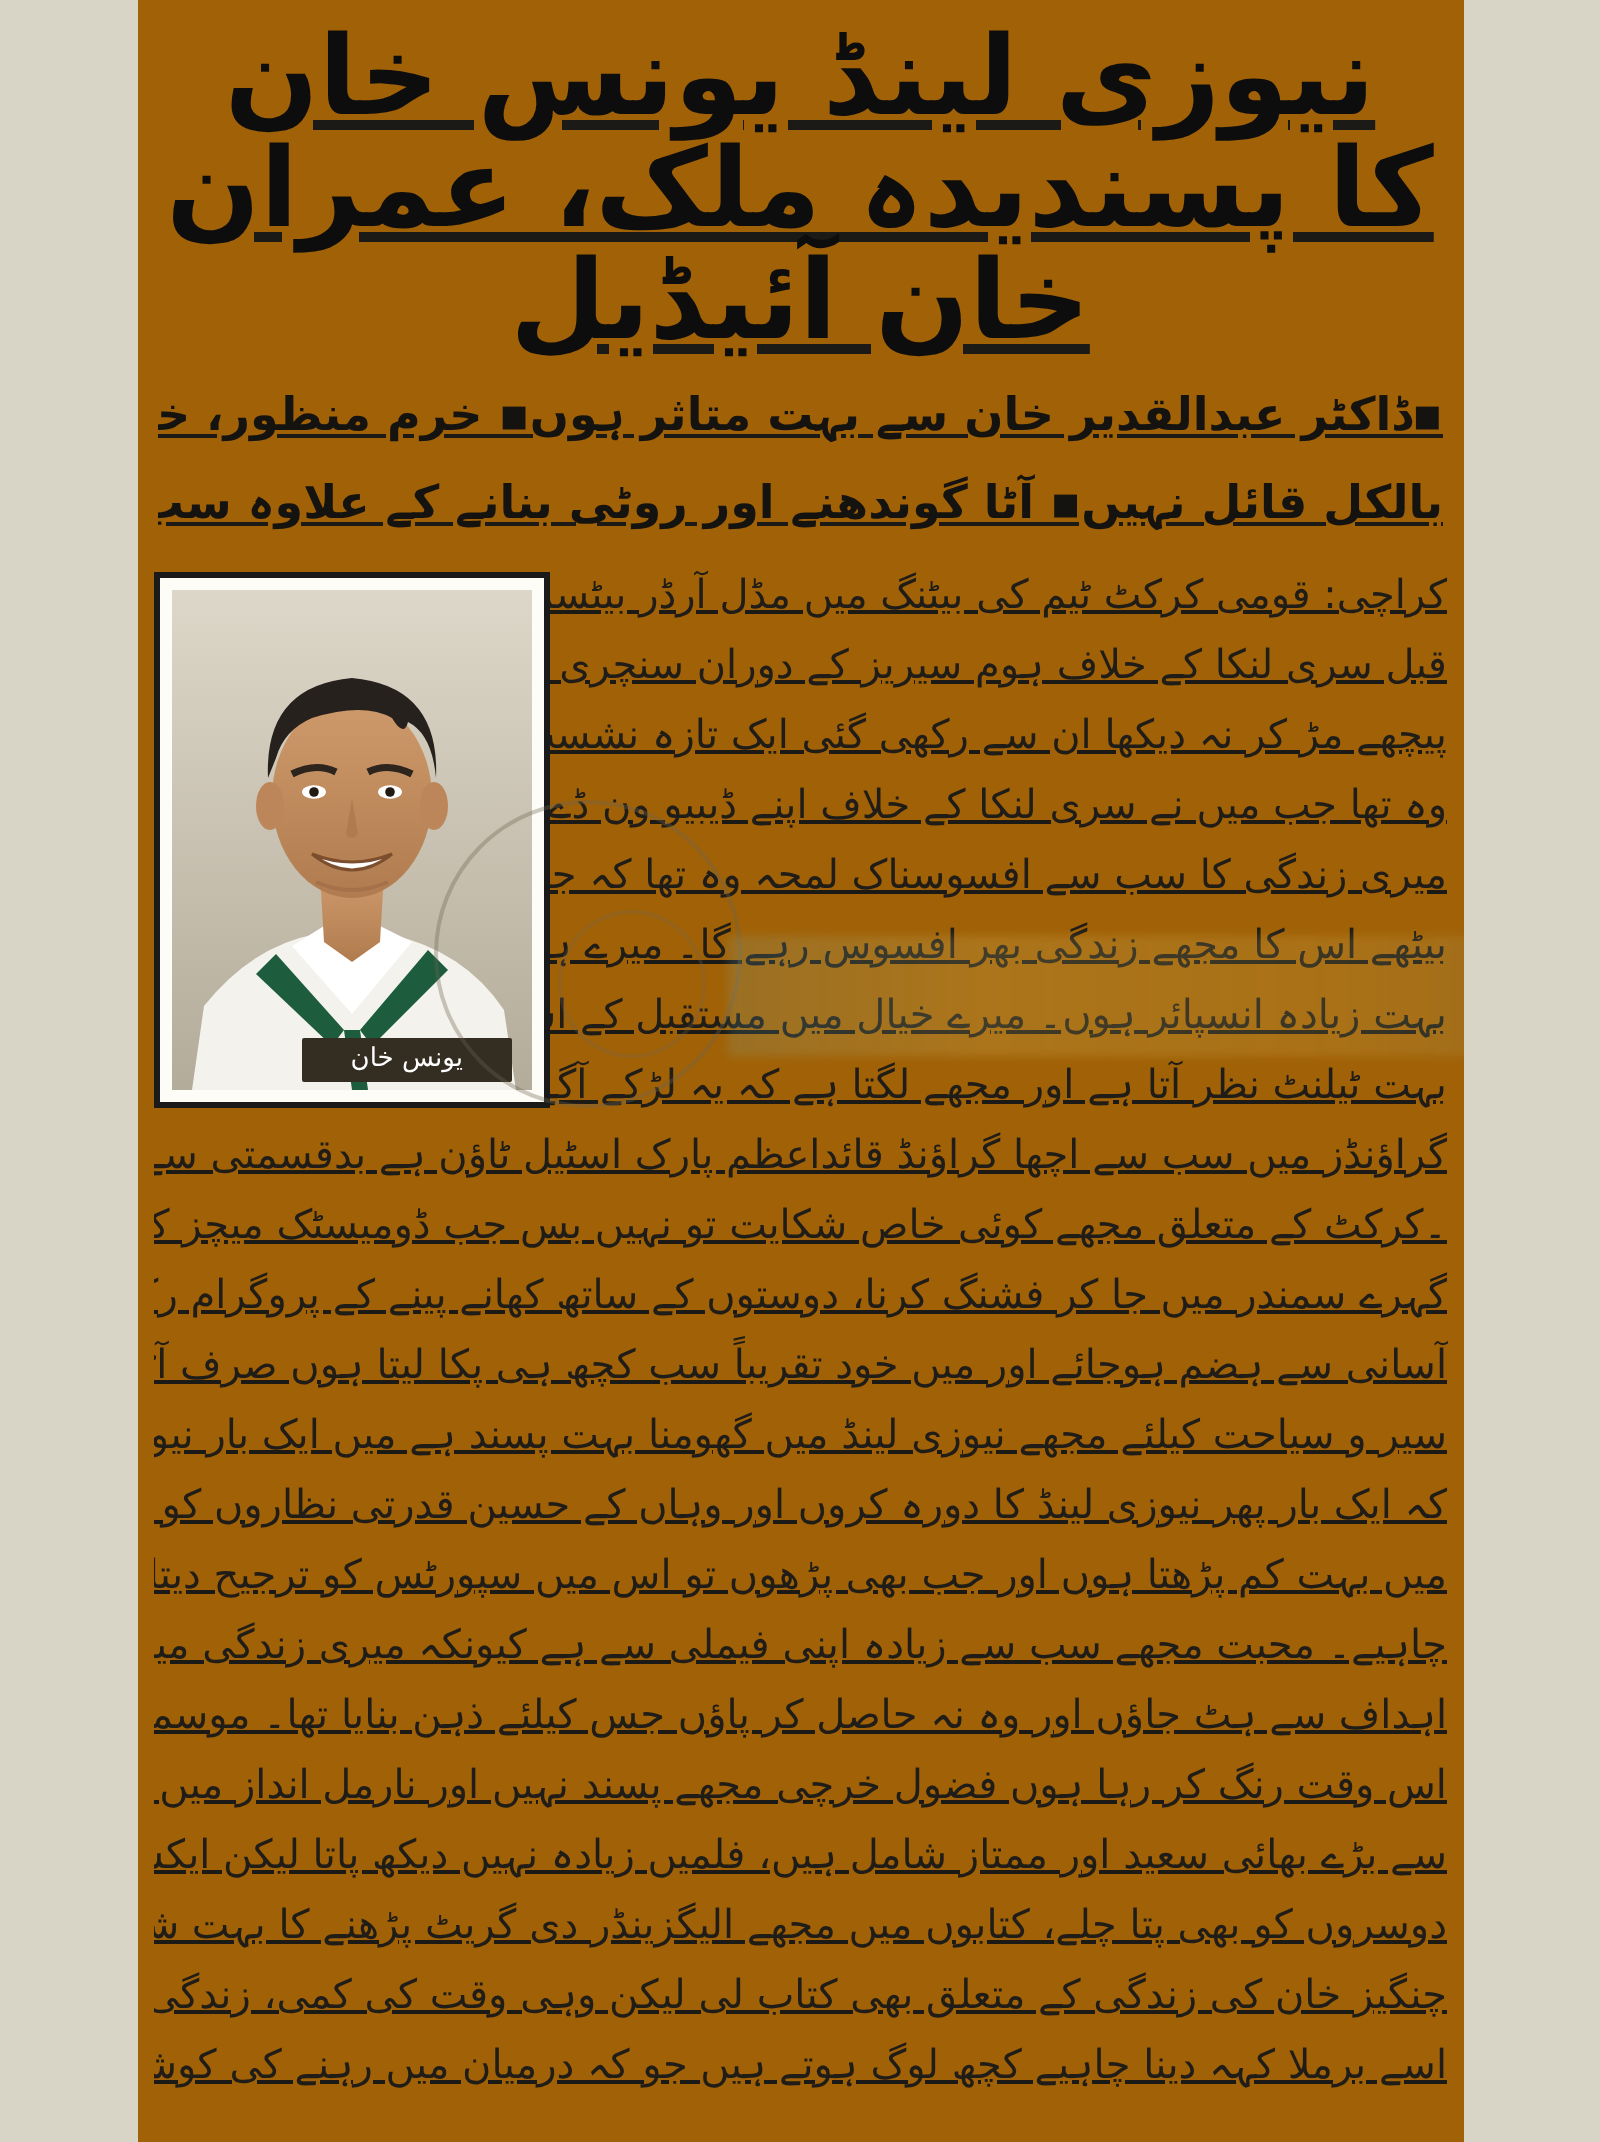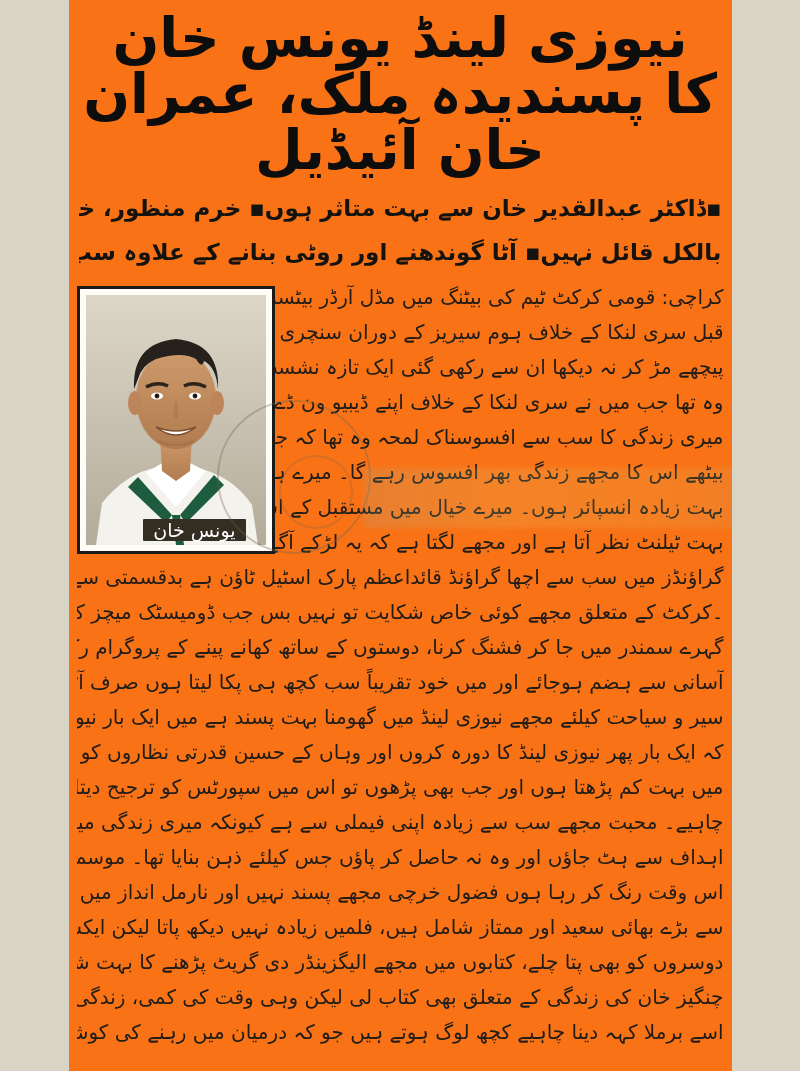--- a/index.html
+++ b/index.html
@@ -1,26 +1,27 @@
 <!DOCTYPE html>
 <html lang="ur" dir="rtl"><head>
 <meta charset="utf-8">
 <style>
   html,body{margin:0;padding:0;}
   body{background:#d8d4c6;font-family:"DejaVu Sans","Liberation Sans",sans-serif;}
   .page{
     position:relative;
     width:663px;height:1071px;
     margin:0 auto;
-    background:#f97316;
+    background:#a16207;
     color:#1c1a16;
     overflow:hidden;
     box-sizing:border-box;
     padding:6px 8px 0 8px;
     direction:rtl;
+    text-decoration:underline;
   }
   
   .headline{
     font-size:55px;
     font-weight:800;
     text-align:center;
     color:#0d0d0d;
     line-height:1.02;
     padding:4px 2px 6px 2px;
     letter-spacing:-1px;
@@ -55,26 +56,26 @@
     box-sizing:content-box;
     border:3px solid #1a1a1a;
     background:#fdfcf6;
     padding:6px;
     margin:6px 12px 8px 2px;
     position:relative;
   }
   .portrait{display:block;width:180px;height:250px;}
   .photo-caption{
     position:absolute;
-    bottom:10px;right:26px;
+    bottom:10px;right:16px;
     background:#332d22;
     color:#ffffff;
-    font-size:19px;
+    font-size:13px;
     line-height:20px;
-    padding:1px 10px;
+    padding:1px 24px;
     border-radius:1px;
     direction:rtl;
   }
   .body-line{
     line-height:35px;
     height:35px;
     overflow:hidden;
     text-align:justify;
     text-align-last:justify;
     white-space:nowrap;

